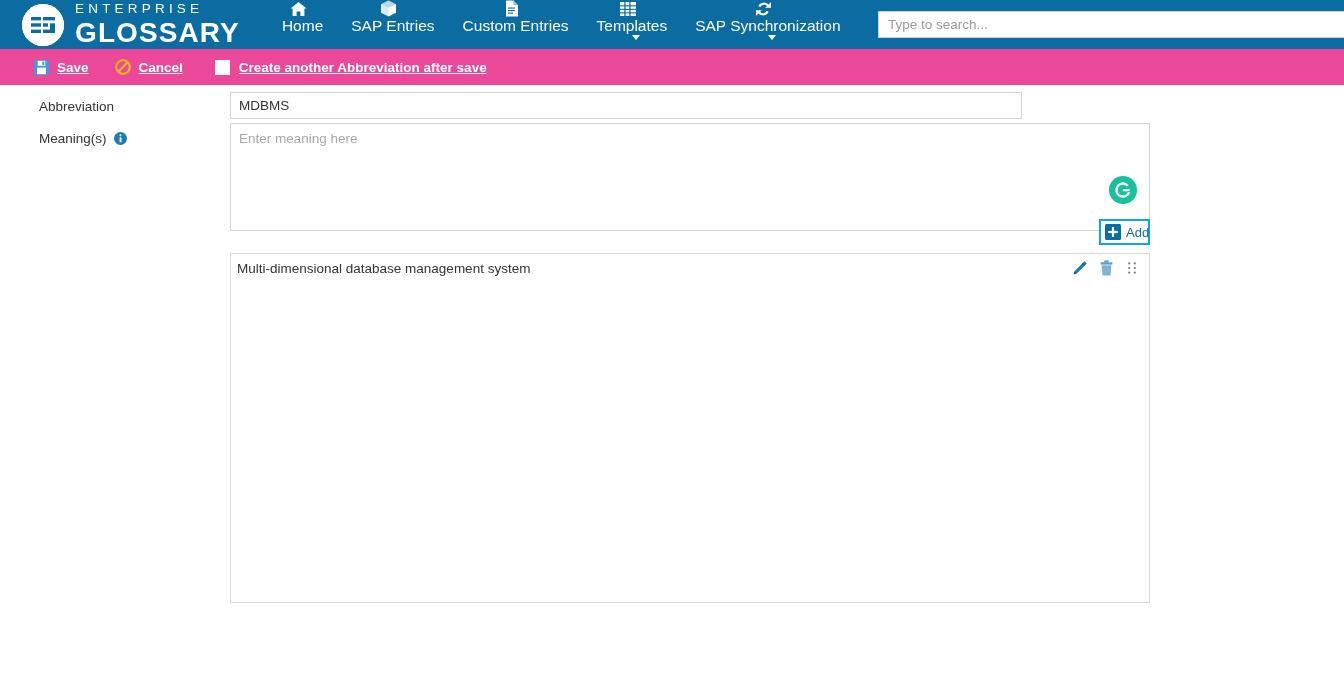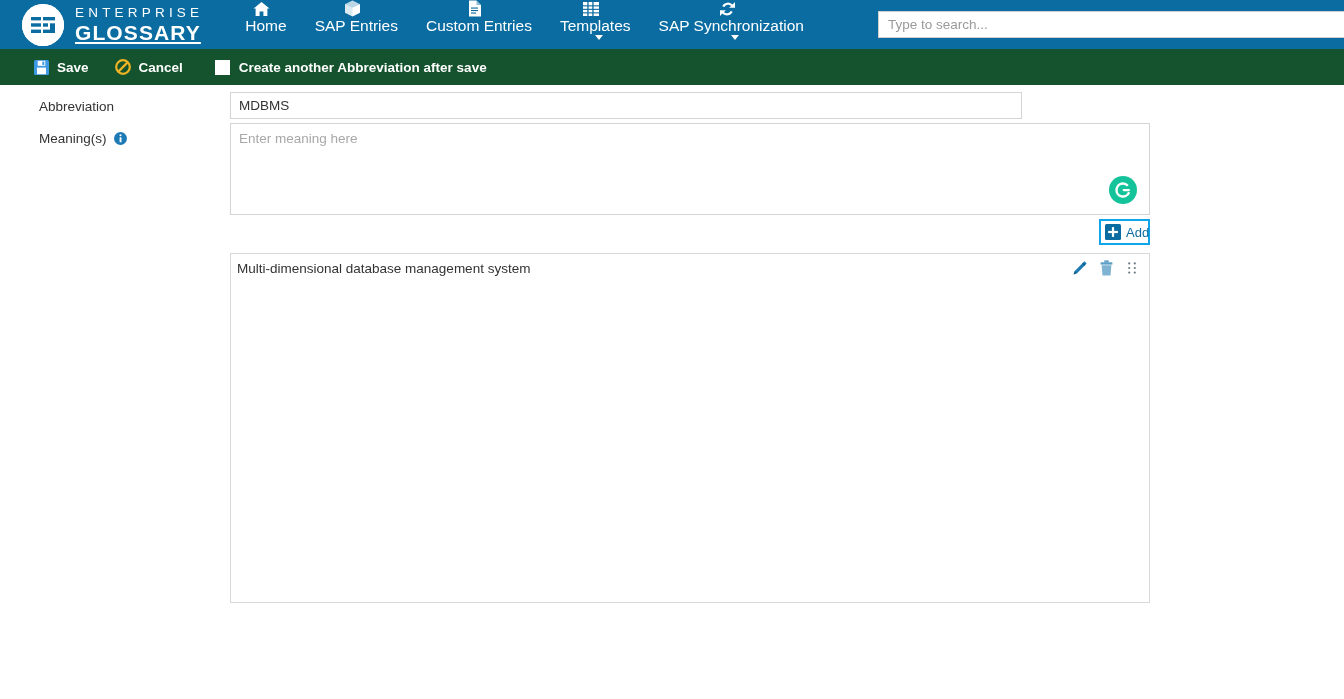--- a/index.html
+++ b/index.html
@@ -33,22 +33,22 @@
   .brand-text {
     margin-left: 11px;
     color: #ffffff;
     line-height: 1;
   }
   .brand-line1 {
     font-size: 13.5px; letter-spacing: 4.2px; font-weight: 400;
     display: block;
   }
   .brand-line2 {
-    font-size: 21px; letter-spacing: 1.1px; font-weight: bold;
-    display: block; margin-top: 3px; text-decoration: underline;
+    font-size: 28px; letter-spacing: 1.1px; font-weight: bold;
+    display: block; margin-top: 3px;
   }
 
   .navitems { display: flex; align-items: center; height: 49px; }
   .navitem {
     display: flex; align-items: center;
     color: #ffffff;
     font-size: 15.5px;
     padding: 0 14px;
     height: 49px;
     cursor: pointer;
@@ -82,23 +82,24 @@
     color: #333;
     padding: 0 9px;
     outline: none;
   }
   .searchbox::placeholder { color: #9a9a9a; }
 
   
   .toolbar {
     position: absolute; left: 0; top: 49px;
     width: 1344px; height: 36px;
-    background: #14532d;
+    background: #ec4899;
     display: flex; align-items: center;
     color: #ffffff;
+    text-decoration: underline;
   }
   .tb-btn {
     display: flex; align-items: center;
     font-size: 13.5px; font-weight: bold;
     color: #ffffff;
     cursor: pointer;
     height: 36px;
   }
   .tb-save { margin-left: 34px; }
   .tb-cancel { margin-left: 26px; }
@@ -135,21 +136,21 @@
     background: #ffffff;
     font-family: "Liberation Sans", sans-serif;
     font-size: 13.5px;
     color: #333333;
     padding: 0 8px;
     outline: none;
   }
 
   .meaning-area {
     position: absolute; left: 230px; top: 123px;
-    width: 920px; height: 92px;
+    width: 920px; height: 108px;
     border: 1px solid #d5d5d5;
     background: #ffffff;
     font-family: "Liberation Sans", sans-serif;
     font-size: 13.5px;
     color: #333333;
     padding: 7px 8px;
     resize: none;
     outline: none;
   }
   .meaning-area::placeholder { color: #a8a8a8; }

